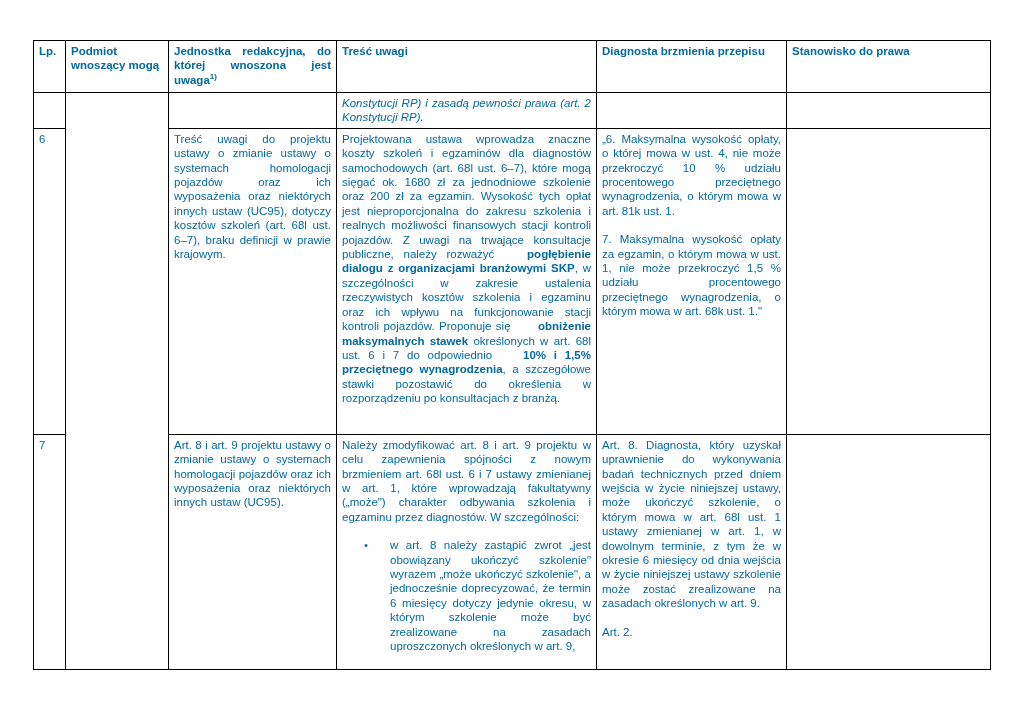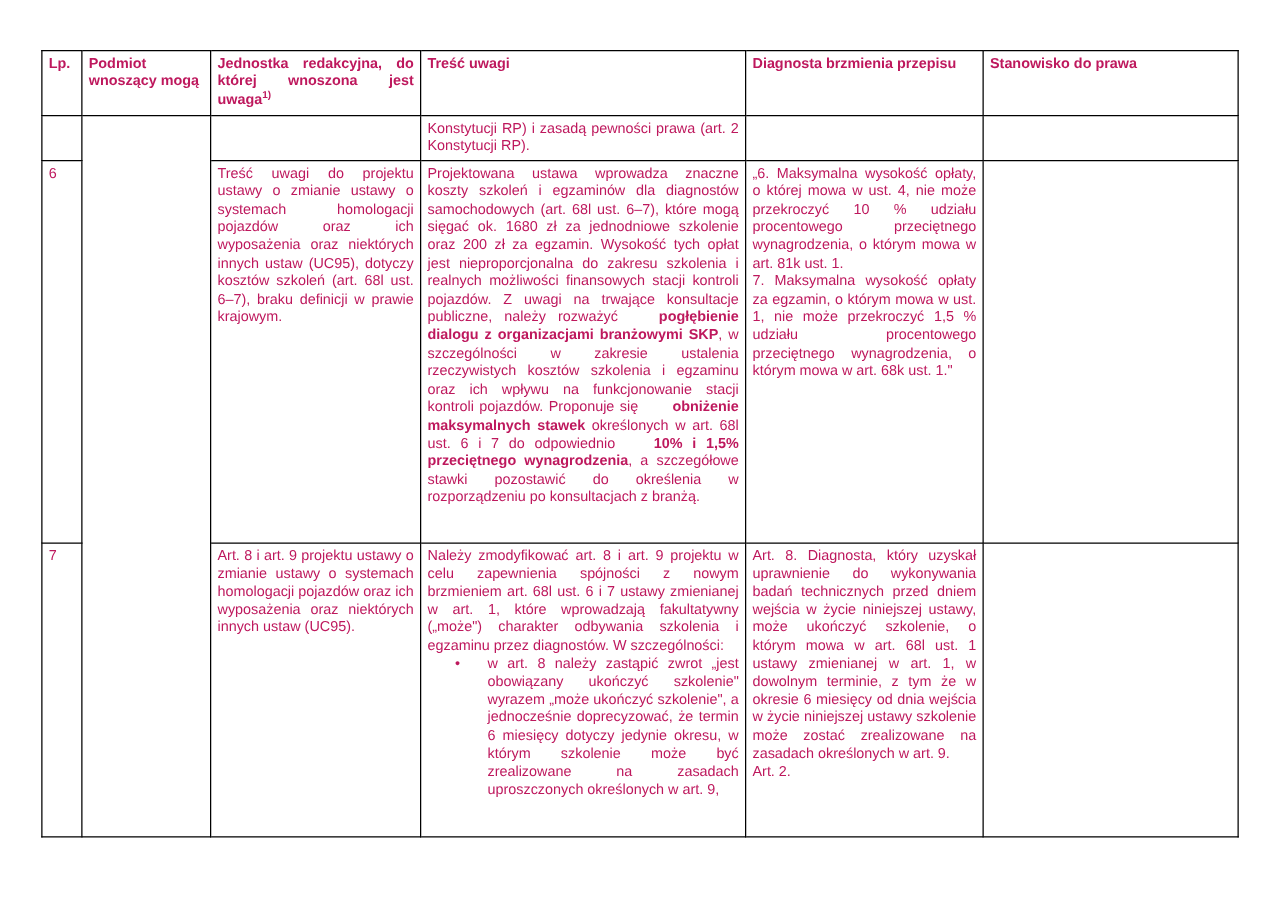--- a/index.html
+++ b/index.html
@@ -2,21 +2,21 @@
 <html lang="pl"><head>
 <meta charset="utf-8">
 <style>
   html, body { margin: 0; padding: 0; background: #ffffff; }
   .page {
     position: relative;
     width: 1024px;
     height: 725px;
     background: #ffffff;
     font-family: "Liberation Sans", "DejaVu Sans", sans-serif;
-    color: #be185d;
+    color: #0369a1;
   }
   table.comments-table {
     position: absolute;
     left: 33px;
     top: 40px;
     width: 957px;
     border-collapse: collapse;
     table-layout: fixed;
     font-size: 11.5px;
     line-height: 14.4px;
@@ -28,27 +28,27 @@
     overflow: hidden;
     word-wrap: break-word;
   }
   .comments-table th {
     font-weight: bold;
     text-align: left;
   }
   th.just { text-align: justify; }
   sup { font-size: 8px; line-height: 0; }
   tr.row-header   { height: 52px; }
-  tr.row-cont     { height: 30px; }
+  tr.row-cont     { height: 30px; font-style: italic; }
   tr.row-six      { height: 306px; }
   tr.row-seven    { height: 235px; }
   td.cell-merged-podmiot { border-bottom: 1px solid #000; }
   .cell-text { text-align: justify; }
   .blk { text-align: justify; }
-  .blk + .blk { }
+  .blk + .blk { margin-top: 14px; }
   .blk.bullet {
     display: flex;
     padding-left: 22px;
   }
   .bullet-marker {
     flex: 0 0 26px;
     text-align: left;
   }
   .bullet-text {
     flex: 1 1 auto;

